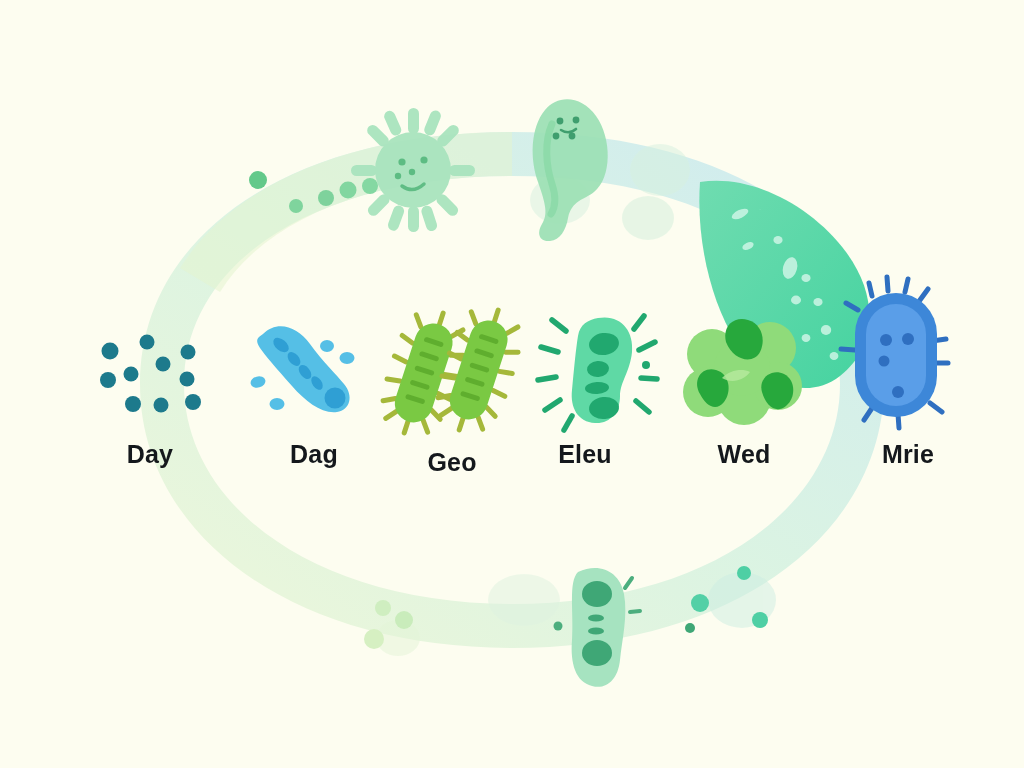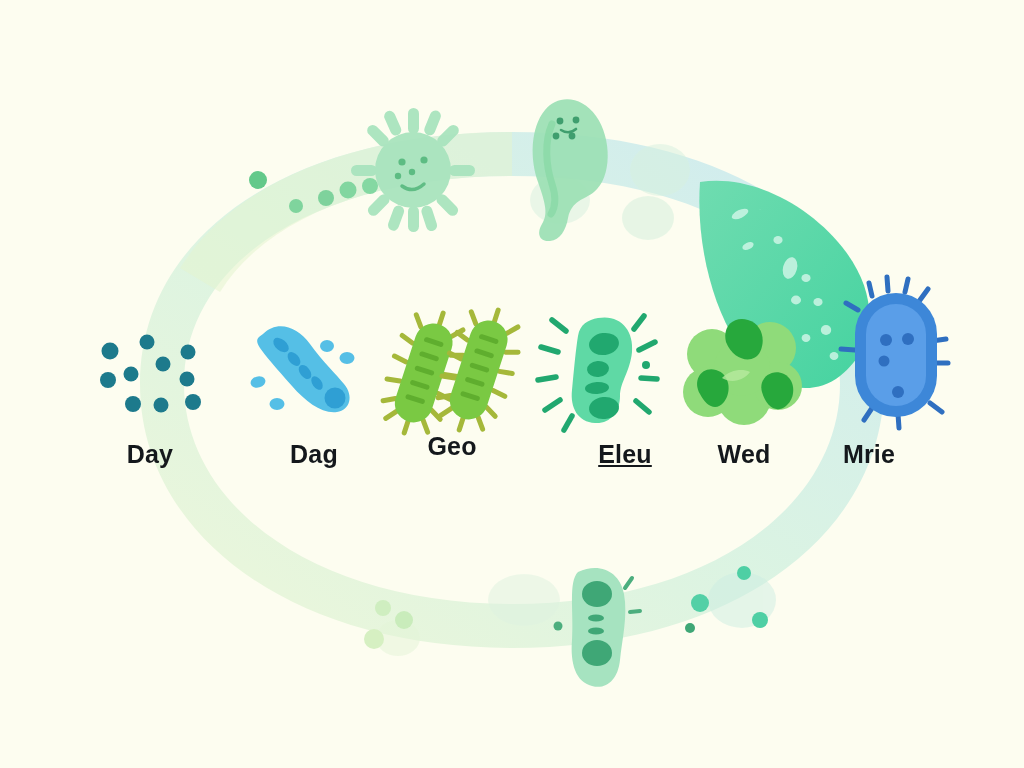--- a/index.html
+++ b/index.html
@@ -363,19 +363,19 @@
         <circle cx="908" cy="339" r="6"></circle>
         <circle cx="884" cy="361" r="5.5"></circle>
         <circle cx="898" cy="392" r="6"></circle>
       </g>
     </g>
   </svg>
 
   <div class="labels-layer">
     <div class="specimen-label" style="left:150px; top:440px;">Day</div>
     <div class="specimen-label" style="left:314px; top:440px;">Dag</div>
-    <div class="specimen-label" style="left:452px; top:432px;">Geo</div>
-    <div class="specimen-label" style="left:625px; top:440px;text-decoration:underline;">Eleu</div>
+    <div class="specimen-label" style="left:452px; top:448px;">Geo</div>
+    <div class="specimen-label" style="left:585px; top:440px;">Eleu</div>
     <div class="specimen-label" style="left:744px; top:440px;">Wed</div>
-    <div class="specimen-label" style="left:869px; top:440px;">Mrie</div>
+    <div class="specimen-label" style="left:908px; top:440px;">Mrie</div>
   </div>
 
 </div>
 
 </body></html>

